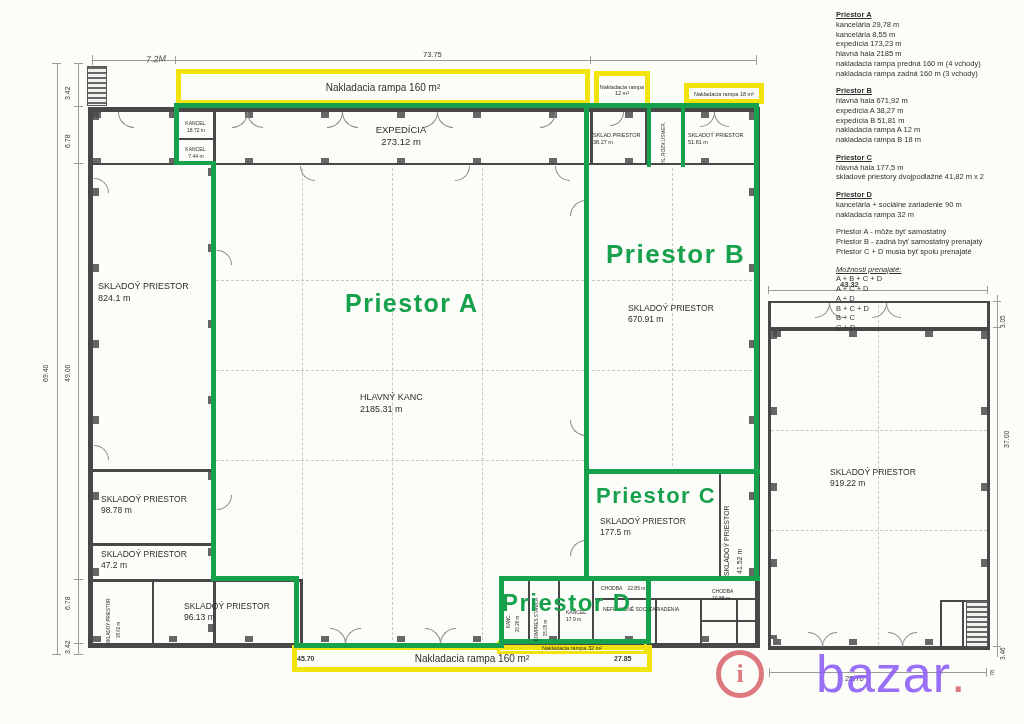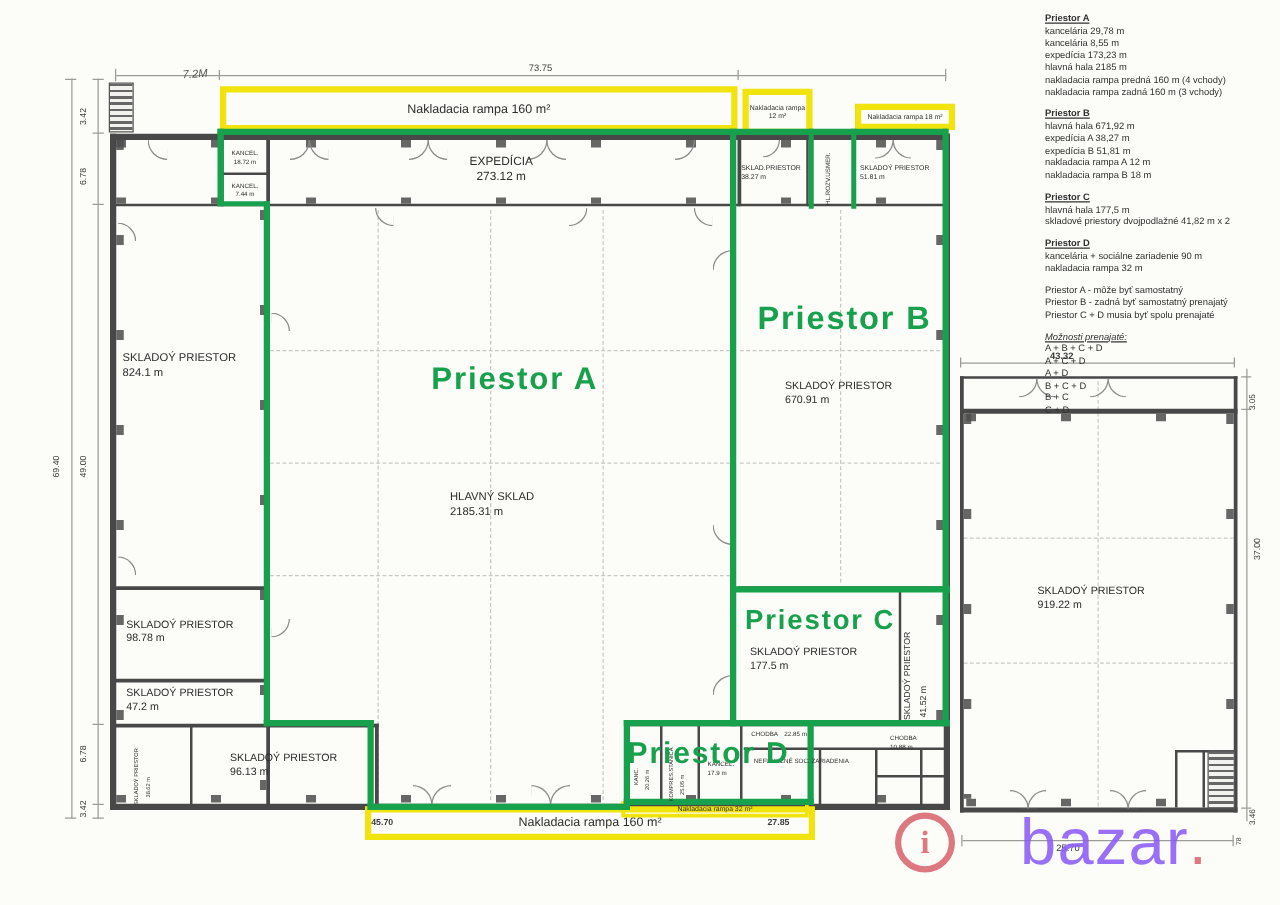--- a/index.html
+++ b/index.html
@@ -225,21 +225,21 @@
   </div>
   <div class="room" style="left:688px;top:132px;width:66px;font-size:5.5px;">
     <span>SKLADOÝ PRIESTOR</span>
     <span>51.81 m</span>
   </div>
   <div class="room" style="left:98px;top:281px;width:112px;font-size:9px;">
     <span>SKLADOÝ PRIESTOR</span>
     <span>824.1 m</span>
   </div>
   <div class="room" style="left:360px;top:392px;width:96px;font-size:9px;">
-    <span>HLAVNÝ SKLAD</span>
+    <span>HLAVNÝ KANC</span>
     <span>2185.31 m</span>
   </div>
   <div class="room" style="left:628px;top:303px;width:108px;font-size:8.5px;">
     <span>SKLADOÝ PRIESTOR</span>
     <span>670.91 m</span>
   </div>
   <div class="room" style="left:101px;top:494px;width:110px;font-size:8.5px;">
     <span>SKLADOÝ PRIESTOR</span>
     <span>98.78 m</span>
   </div>

